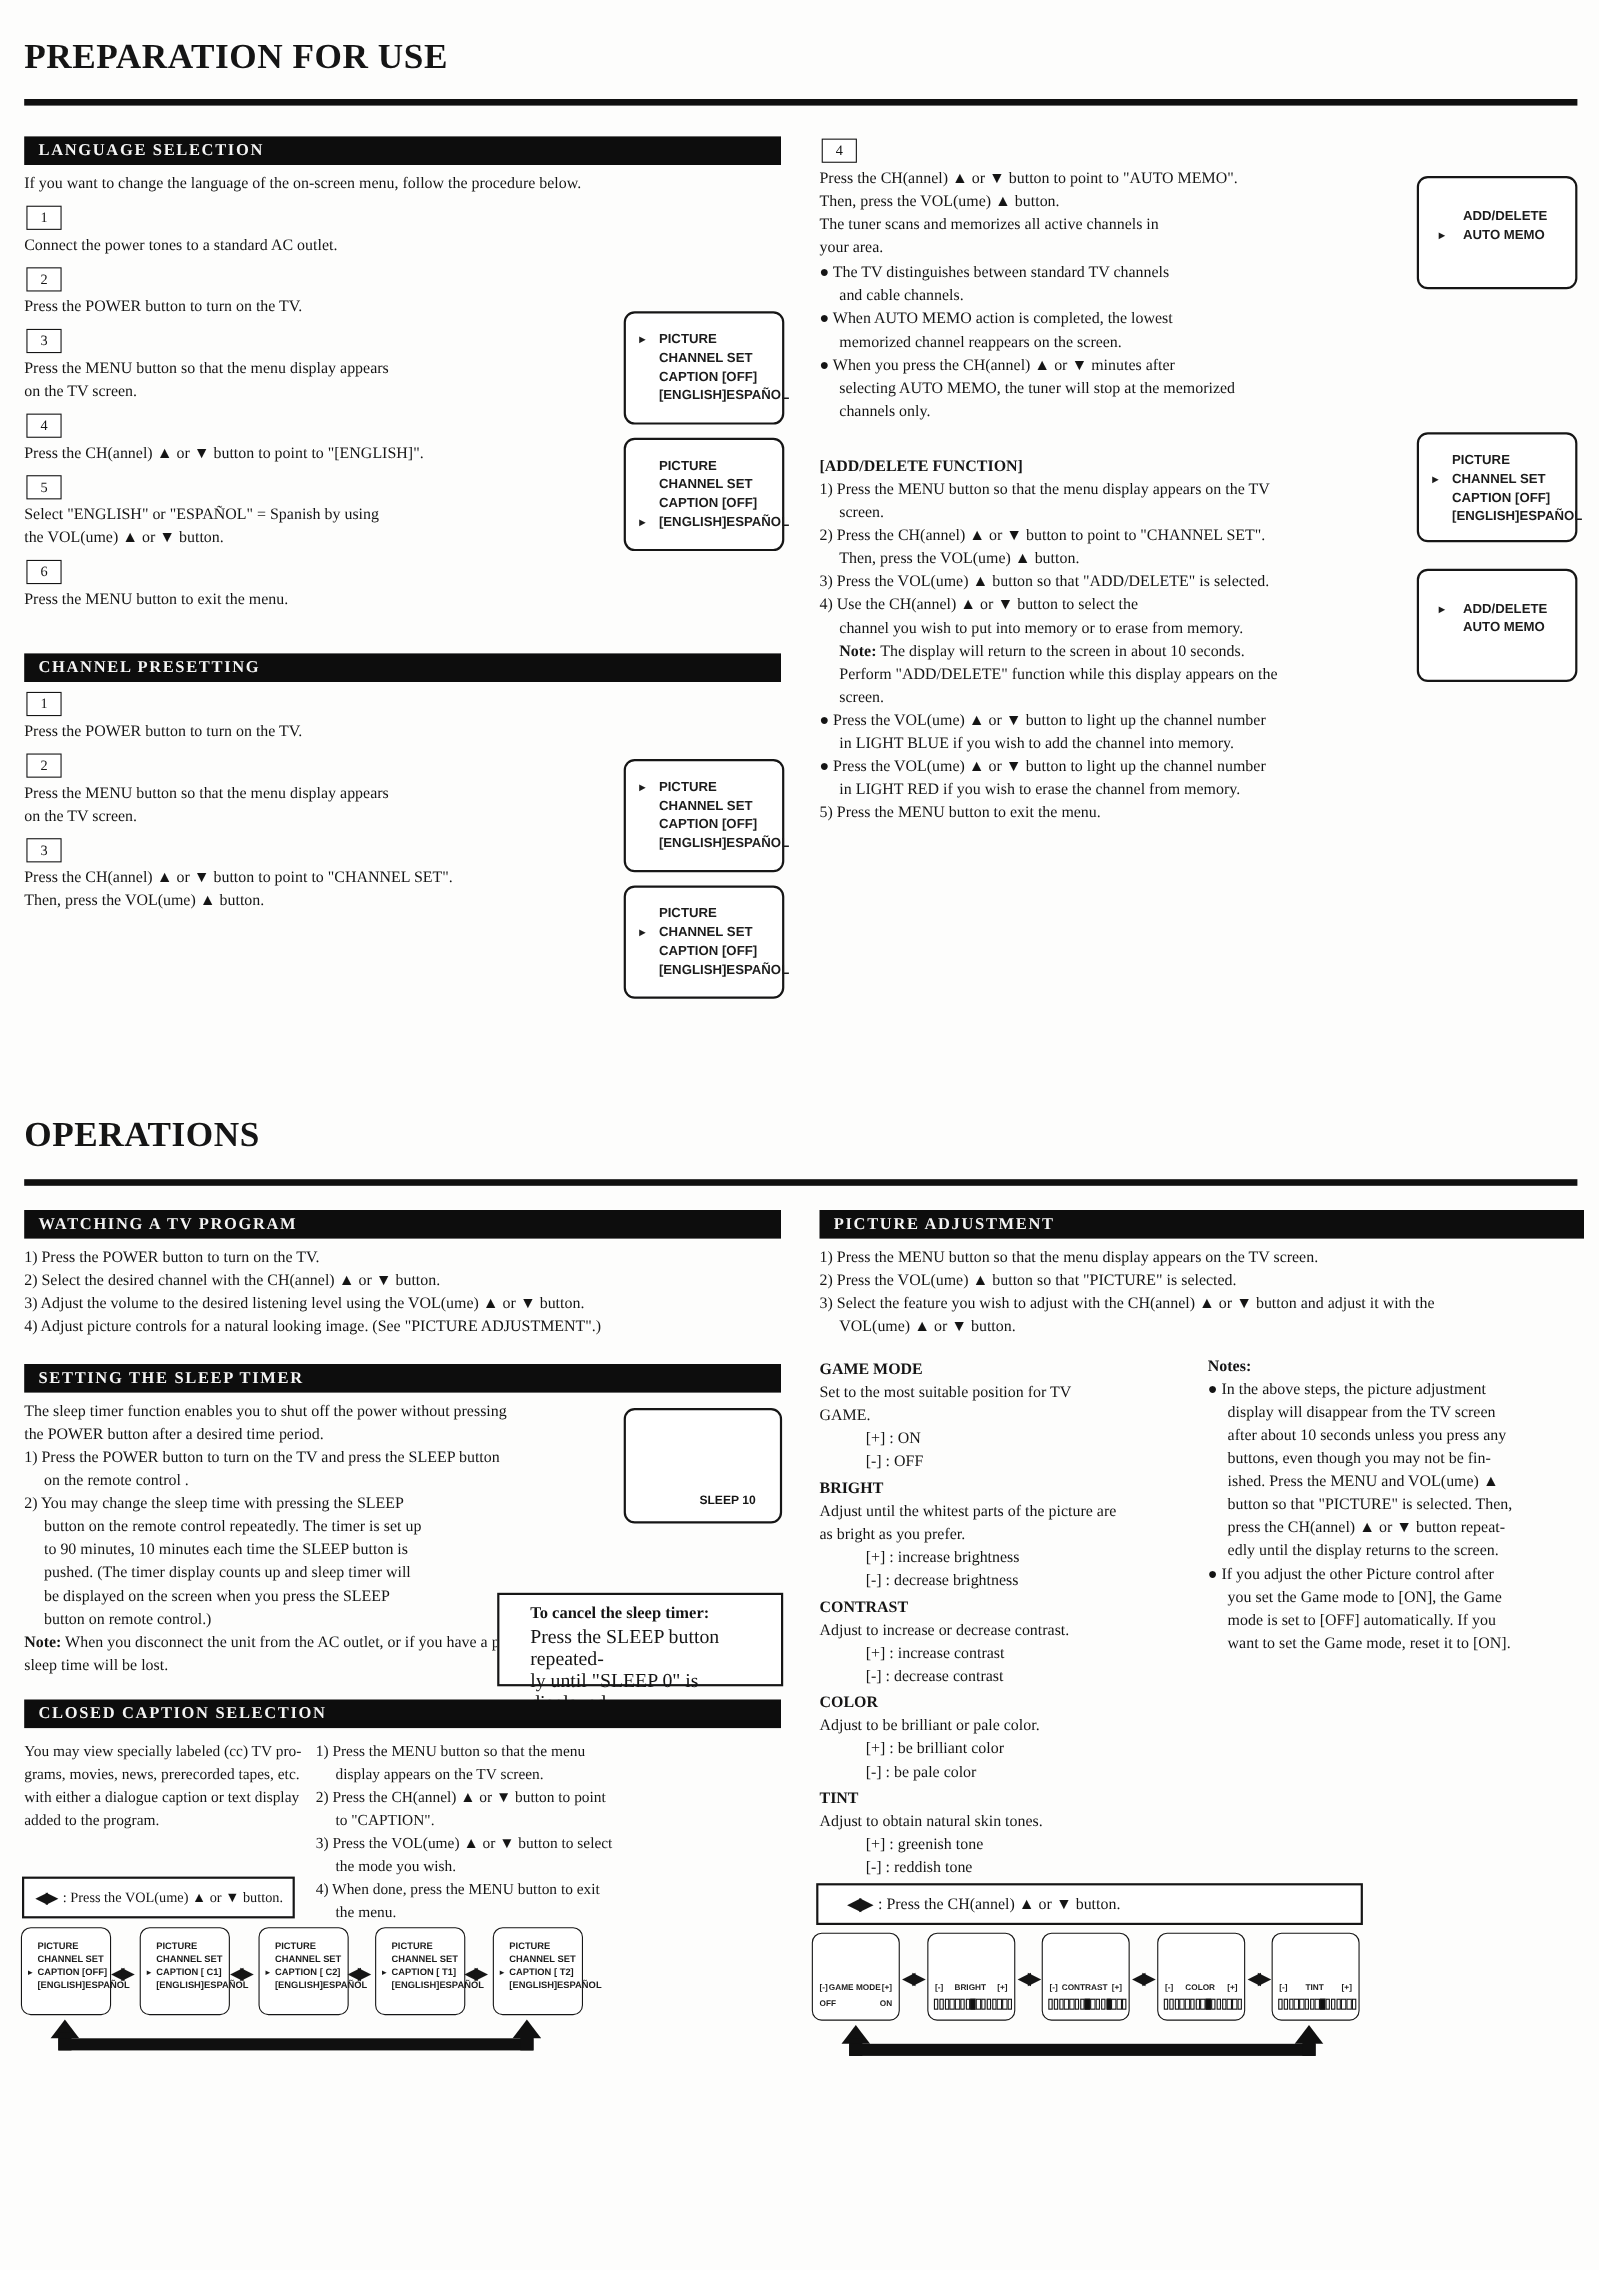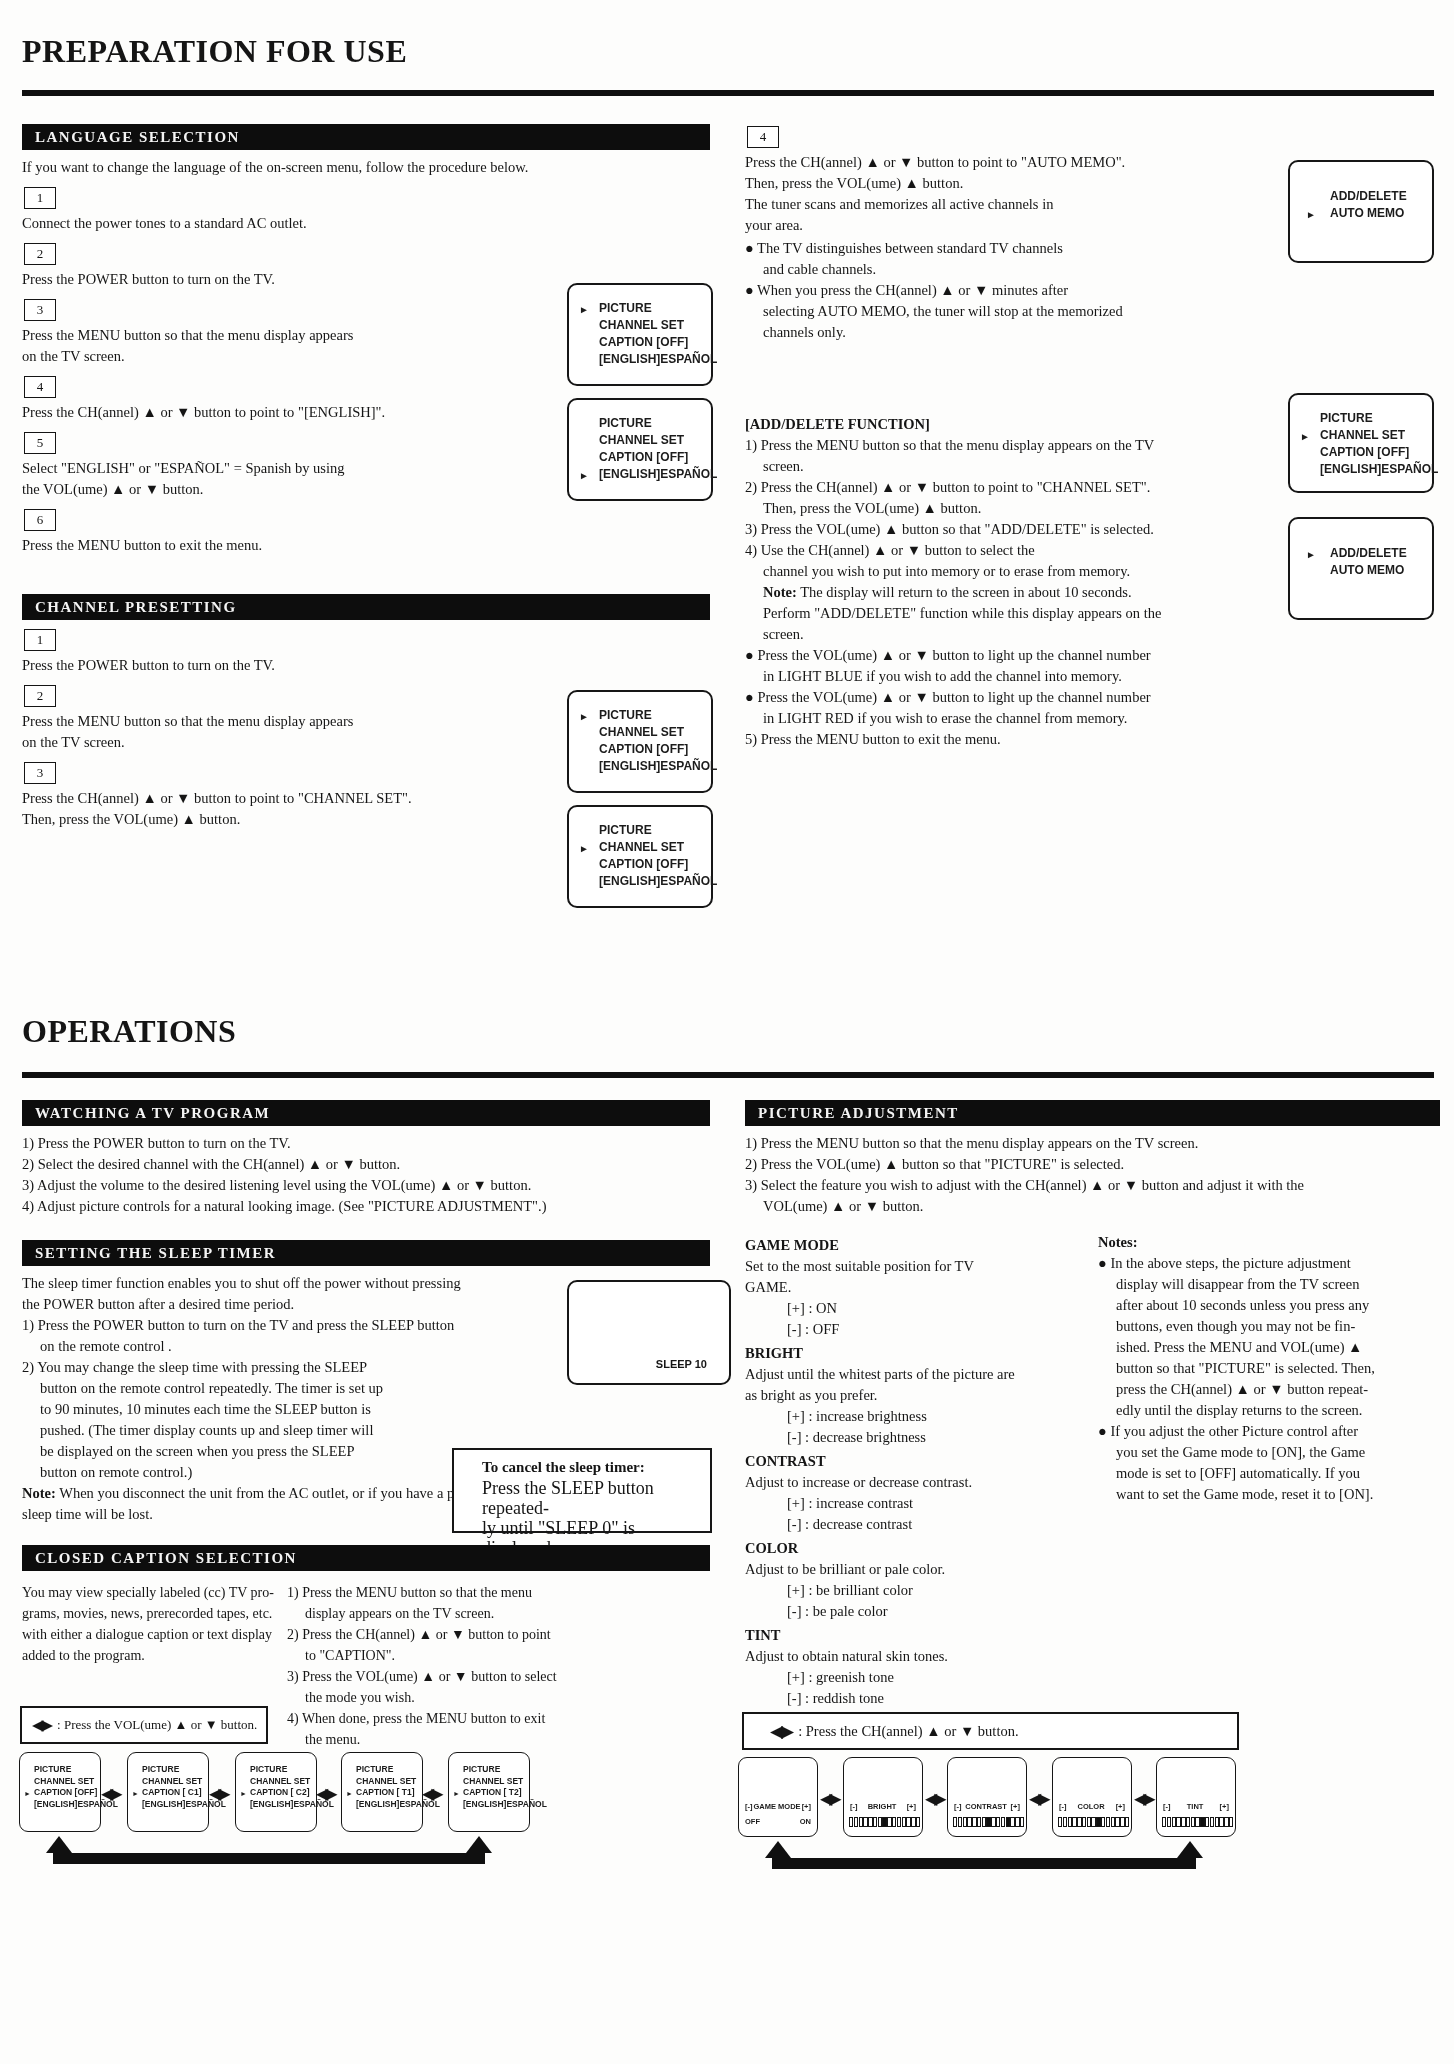--- a/index.html
+++ b/index.html
@@ -126,20 +126,22 @@
   </div>
 
   <div class="abs" style="left:745px;top:126px;width:550px;">
     <div class="stepnum" style="margin-top:0;">4</div>
     <div class="txt">Press the CH(annel) ▲ or ▼ button to point to "AUTO MEMO".
 Then, press the VOL(ume) ▲ button.
 The tuner scans and memorizes all active channels in
 your area.</div>
     <div class="txt hang" style="margin-top:2px;">● The TV distinguishes between standard TV channels
 and cable channels.</div>
+    <div class="txt hang">● When AUTO MEMO action is completed, the lowest
+memorized channel reappears on the screen.</div>
     <div class="txt hang">● When you press the CH(annel) ▲ or ▼ minutes after
 selecting AUTO MEMO, the tuner will stop at the memorized
 channels only.</div>
   </div>
 
   <div class="abs" style="left:745px;top:414px;width:550px;">
     <div class="txt bold">[ADD/DELETE FUNCTION]</div>
     <div class="txt hang">1) Press the MENU button so that the menu display appears on the TV
 screen.</div>
     <div class="txt hang">2) Press the CH(annel) ▲ or ▼ button to point to "CHANNEL SET".
@@ -192,21 +194,21 @@
     <div class="txt hang" style="width:440px;">2) You may change the sleep time with pressing the SLEEP
 button on the remote control repeatedly. The timer is set up
 to 90 minutes, 10 minutes each time the SLEEP button is
 pushed. (The timer display counts up and sleep timer will
 be displayed on the screen when you press the SLEEP
 button on remote control.)</div>
     <div class="txt"><span class="bold">Note:</span><span> When you disconnect the unit from the AC outlet, or if you have a power failure, the
 sleep time will be lost.</span></div>
   </div>
 
-  <div class="abs sleepbox" style="left:567px;top:1280px;width:164px;height:105px;">
+  <div class="abs sleepbox" style="left:567px;top:1280px;width:144px;height:105px;">
     <span class="sleeplabel">SLEEP 10</span>
   </div>
   <div class="abs cancelbox" style="left:452px;top:1448px;width:260px;height:85px;padding-left:28px;">
     <div class="cancel-title">To cancel the sleep timer:</div>
     <div class="cancel-text">Press the SLEEP button repeated-
 ly until "SLEEP 0" is displayed.</div>
   </div>
 
   <div class="abs secbar" style="left:22px;top:1545px;">CLOSED CAPTION SELECTION</div>
   <div class="abs txt sm" style="left:22px;top:1582px;width:266px;">You may view specially labeled (cc) TV pro-

